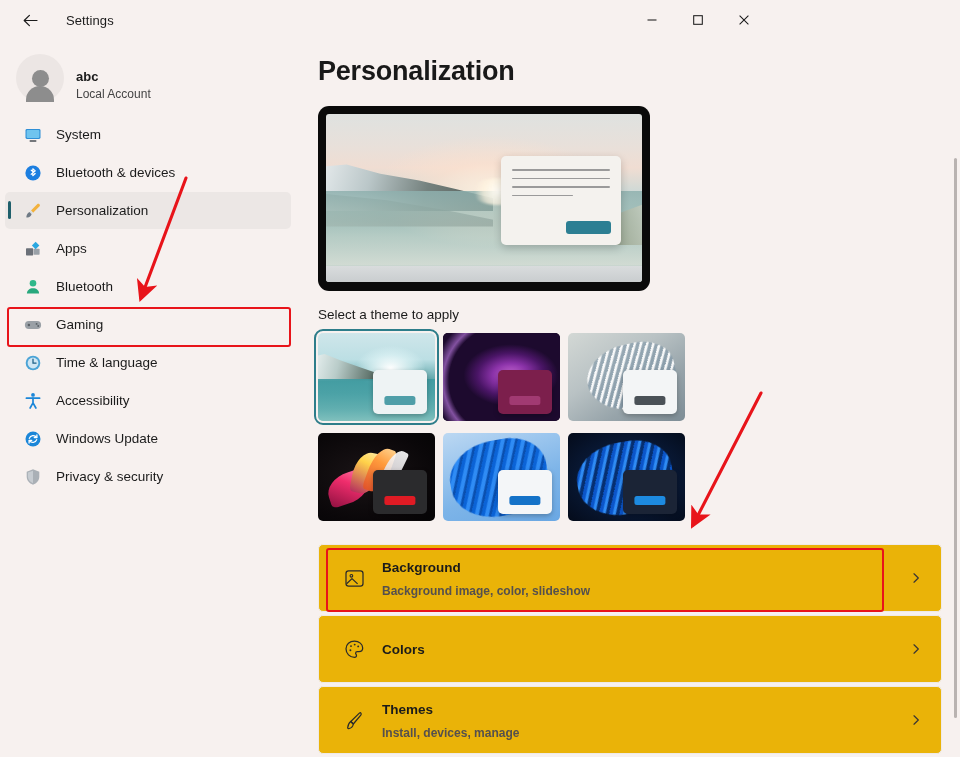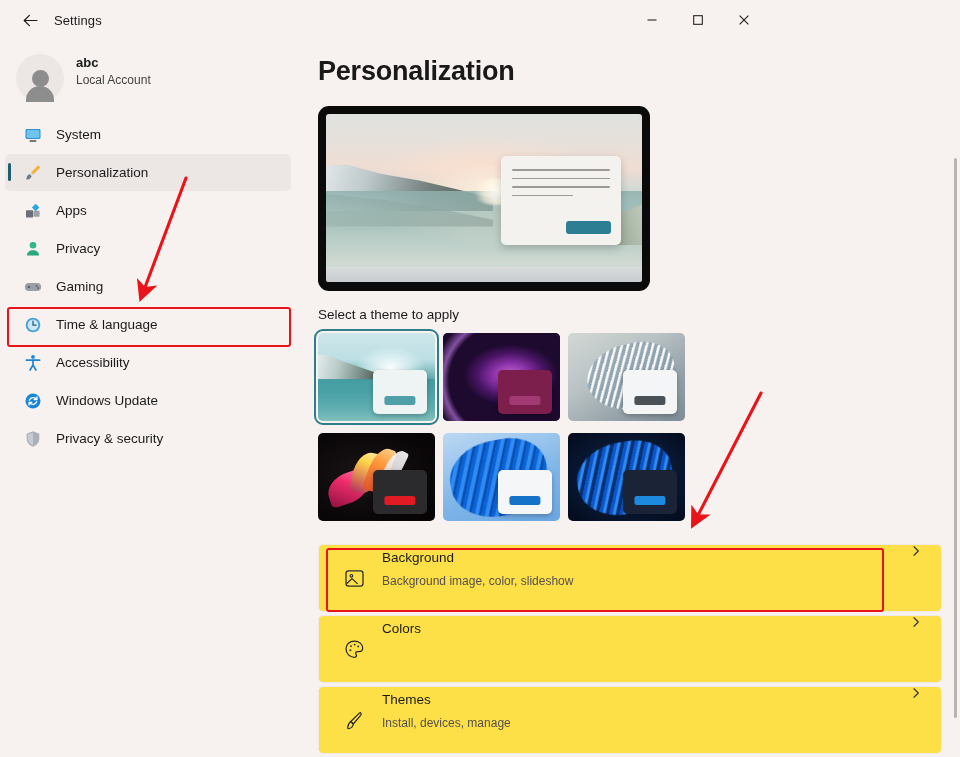--- a/index.html
+++ b/index.html
@@ -12,21 +12,21 @@
   .app {
     position: relative;
     width: 960px; height: 757px;
     background: #f7f1ef;
   }
 
   
   .titlebar {
     position: absolute; top: 0; left: 0;
     width: 767px; height: 40px;
-    display: flex; align-items: center;
+    display: flex; align-items: center; gap: 12px;
   }
   .back-btn {
     width: 36px; height: 32px; margin-left: 12px;
     display: flex; align-items: center; justify-content: center;
     border-radius: 4px; cursor: pointer;
   }
   .title-text {
     font-size: 13px; color: #1b1b1b; margin-left: 6px;
     letter-spacing: .1px;
   }
@@ -40,21 +40,21 @@
     cursor: pointer;
   }
 
   
   .sidebar {
     position: absolute; top: 40px; left: 0;
     width: 300px; height: 717px;
     background: #f7f1ef;
   }
   .profile {
-    display: flex; align-items: flex-start;
+    display: flex; align-items: flex-end;
     margin: 14px 0 0 16px;
   }
   .avatar {
     width: 48px; height: 48px; border-radius: 50%;
     background: #ece6e4;
     display: flex; align-items: flex-end; justify-content: center;
     overflow: hidden; flex: 0 0 auto;
   }
   .avatar .head {
     position: relative; width: 17px; height: 17px;
@@ -295,28 +295,29 @@
       #0b55c9 0px, #0b55c9 3px,
       #2f8cf5 4px, #2f8cf5 6px,
       #062f70 7px, #062f70 10px);
     filter: blur(.3px);
     transform: rotate(-10deg);
   }
 
   
   .rows { margin: 23px 18px 0 18px; }
   .row {
-    display: flex; 
+    display: flex; align-items: center;
     height: 68px;
-    background: #fde047;
+    background: #eab308;
     border: 1px solid #efeae7;
     border-radius: 5px;
     margin-bottom: 3px;
     padding: 0 14px 0 22px;
     cursor: pointer;
+    font-weight: bold;
   }
   .row-ico {
     width: 26px; flex: 0 0 auto;
     display: flex; align-items: center; justify-content: center;
     margin-right: 15px;
   }
   .row-txt { flex: 1 1 auto; line-height: 1.45; }
   .row-title { font-size: 13.5px; color: #1b1b1b; }
   .row-sub { font-size: 12px; color: #55504e; }
   .row-chev { width: 22px; display: flex; justify-content: center; }
@@ -391,20 +392,29 @@
         <span class="nav-ico">
           <svg width="18" height="18" viewBox="0 0 18 18">
             <rect x="1.5" y="3" width="15" height="10" rx="1.4" fill="#2f8fd6"></rect>
             <rect x="2.6" y="4.1" width="12.8" height="7.8" rx=".8" fill="#6fc4ef"></rect>
             <rect x="5.5" y="14.2" width="7" height="1.5" rx=".7" fill="#4a4f55"></rect>
           </svg>
         </span>
         <span class="nav-label">System</span>
       </div>
 
+      <div class="navitem">
+        <span class="nav-ico">
+          <svg width="18" height="18" viewBox="0 0 18 18">
+            <circle cx="9" cy="9" r="7.6" fill="#1d7fe0"></circle>
+            <path d="M7.2 6.2l4.1 3.4-2.5 2.1V4.8l2.5 2.1-4.1 3.4" fill="none" stroke="#fff" stroke-width="1.15" stroke-linejoin="round" stroke-linecap="round"></path>
+          </svg>
+        </span>
+        <span class="nav-label">Bluetooth &amp; devices</span>
+      </div>
 
 
       <div class="navitem selected">
         <span class="nav-ico">
           <svg width="18" height="18" viewBox="0 0 18 18">
             <path d="M15.4 2.2c.7.7.7 1.5.2 2L9.1 10.7 7 8.6 13.4 2.1c.5-.5 1.3-.6 2 .1z" fill="#f2b23e"></path>
             <path d="M9.1 10.7 7 8.6l-1.5 1.5 2.1 2.1z" fill="#d8dde2"></path>
             <path d="M5.5 10.1 7.6 12.2c-.6 1.9-2 3.1-4.2 3.4-.8.1-1.2-.4-1-1.2.4-2 1.4-3.6 3.1-4.3z" fill="#6f7a85"></path>
           </svg>
         </span>
@@ -422,21 +432,21 @@
         <span class="nav-label">Apps</span>
       </div>
 
       <div class="navitem">
         <span class="nav-ico">
           <svg width="18" height="18" viewBox="0 0 18 18">
             <circle cx="9" cy="5.3" r="3.3" fill="#2fb88a"></circle>
             <path d="M2.9 15.6c0-3.4 2.7-5.4 6.1-5.4s6.1 2 6.1 5.4z" fill="#28a87d"></path>
           </svg>
         </span>
-        <span class="nav-label">Privacy</span>
+        <span class="nav-label">Bluetooth</span>
       </div>
 
       <div class="navitem">
         <span class="nav-ico">
           <svg width="18" height="18" viewBox="0 0 18 18">
             <rect x="0.9" y="5.1" width="16.2" height="7.9" rx="3.9" fill="#9aa0a6"></rect>
             <circle cx="4.9" cy="9" r="1.25" fill="#5a6066"></circle>
             <circle cx="12.6" cy="7.9" r=".95" fill="#5a6066"></circle>
             <circle cx="14.2" cy="10" r=".95" fill="#5a6066"></circle>
           </svg>

